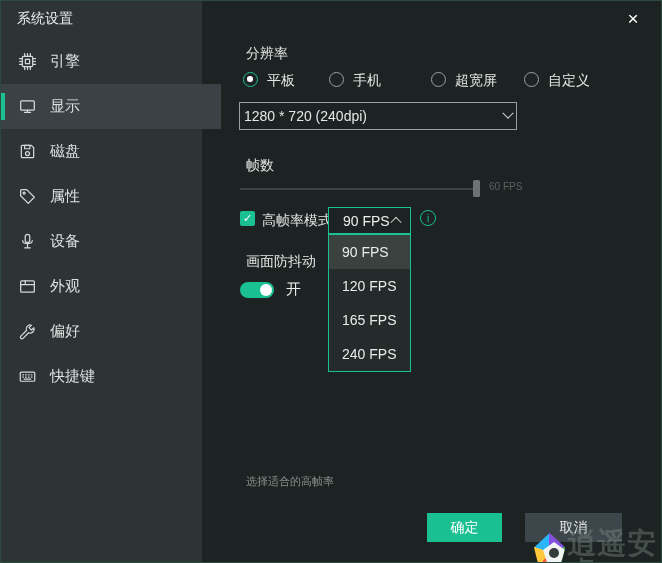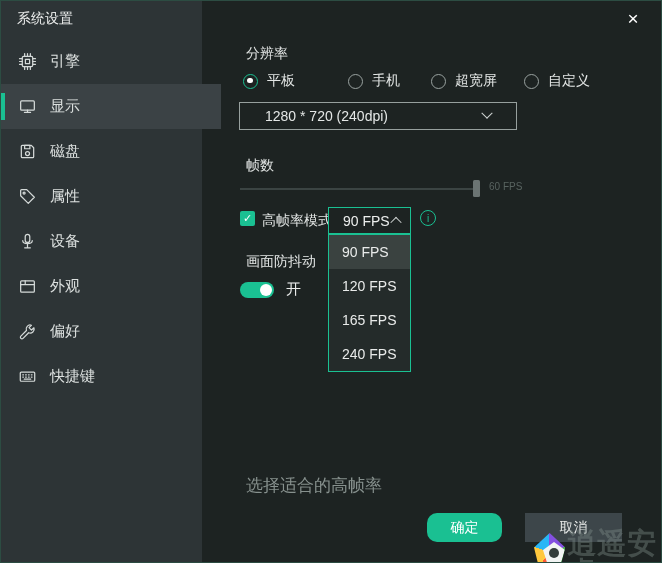--- a/index.html
+++ b/index.html
@@ -18,26 +18,26 @@
   .nav-item.selected { background:#3b4245; }
   .nav-item.selected::before { content:""; position:absolute; left:0; top:9px; width:4px; height:27px; background:var(--accent); }
   .nav-icon { width:19px; height:19px; flex:0 0 19px; }
   .nav-icon svg { width:19px; height:19px; stroke:#d5dad9; fill:none; stroke-width:1.3; stroke-linecap:round; stroke-linejoin:round; }
   
   .close-btn { position:absolute; right:14px; top:4px; width:28px; height:28px; display:flex; align-items:center; justify-content:center; color:#ffffff; font-size:19px; cursor:pointer; }
   
   :root { --accent:#1ac092; }
   .sec-label { position:absolute; font-size:14px; color:#e4e7e6; }
   
-  .radio-opt { position:absolute; top:71px; display:flex; align-items:center; gap:9px; font-size:14px; color:#e4e7e6; cursor:pointer; }
+  .radio-opt { position:absolute; top:71px; display:flex; gap:9px; font-size:14px; color:#e4e7e6; cursor:pointer; }
   .radio { width:15px; height:15px; border-radius:50%; border:1.5px solid #99a2a0; background:transparent; position:relative; }
   .radio.on { border-color:var(--accent); }
   .radio.on::after { content:""; position:absolute; left:3.2px; top:3.2px; width:5.6px; height:5.6px; border-radius:50%; background:#ffffff; }
   
-  .res-select { position:absolute; left:238px; top:101px; width:278px; height:28px; border:1px solid #97a09e; display:flex; align-items:center; padding:0 25px; font-size:14px; color:#e4e7e6; cursor:pointer; }
+  .res-select { position:absolute; left:238px; top:101px; width:278px; height:28px; border:1px solid #97a09e; display:flex; align-items:center; padding:0 4px; font-size:14px; color:#e4e7e6; cursor:pointer; }
   .chev { width:8px; height:8px; border-right:1.6px solid #cfd4d3; border-bottom:1.6px solid #cfd4d3; }
   .chev.down { transform:rotate(45deg) translate(-2px,-2px); }
   .chev.up { transform:rotate(-135deg) translate(-1px,-1px); }
   .res-select .chev { margin-left:auto; }
   
   .slider-track { position:absolute; left:239px; top:187px; width:240px; height:2px; background:#3b4443; cursor:pointer; }
   .slider-handle { position:absolute; left:472px; top:179px; width:7px; height:17px; border-radius:1.5px; background:#6b7473; cursor:pointer; }
   .slider-value { position:absolute; left:488px; top:180px; font-size:10px; color:#586360; }
   
   .checkbox { position:absolute; left:239px; top:210px; width:15px; height:15px; background:var(--accent); border-radius:2px; display:flex; align-items:center; justify-content:center; color:#fff; font-size:11px; cursor:pointer; }
@@ -47,23 +47,23 @@
   .info-icon { position:absolute; left:419px; top:209px; width:16px; height:16px; border:1.4px solid var(--accent); border-radius:50%; color:var(--accent); font-size:10px; display:flex; align-items:center; justify-content:center; font-style:normal; cursor:pointer; }
   
   .fps-list { position:absolute; left:327px; top:233px; width:83px; border:1px solid var(--accent); background:#242b2a; z-index:5; }
   .fps-item { height:34px; display:flex; align-items:center; padding-left:13px; font-size:14px; color:#e9ebea; cursor:pointer; }
   .fps-item.selected { background:#3a4240; }
   
   .toggle { position:absolute; left:239px; top:281px; width:34px; height:16px; border-radius:9px; background:var(--accent); cursor:pointer; }
   .toggle .knob { position:absolute; right:2px; top:2px; width:12px; height:12px; border-radius:50%; background:#ffffff; }
   .toggle-state { position:absolute; left:285px; top:279px; font-size:15px; color:#eceeed; }
   
-  .hint { position:absolute; left:245px; top:473px; font-size:17px; color:#87918e; }
+  .hint { position:absolute; left:245px; top:473px; font-size:11px; color:#87918e; }
   .btn { position:absolute; top:512px; height:29px; display:flex; align-items:center; justify-content:center; font-size:14px; cursor:pointer; }
-  .btn-ok { left:426px; width:75px; background:var(--accent); color:#ffffff;border-radius:10px; }
+  .btn-ok { left:426px; width:75px; background:var(--accent); color:#ffffff; }
   .btn-cancel { left:524px; width:97px; background:#3d464a; color:#e6e8e7; }
   
   .watermark { position:absolute; left:533px; top:528px; z-index:9; pointer-events:none; display:flex; align-items:flex-start; }
   .wm-ring { position:relative; width:40px; height:38px; margin-top:4px;
     clip-path:polygon(50% 0, 100% 38%, 81% 100%, 19% 100%, 0 38%);
     background:conic-gradient(#8450e0 0 72deg, #4caf50 72deg 144deg, #ff5a36 144deg 216deg, #ffc83d 216deg 288deg, #29b6f6 288deg 360deg); }
   .wm-ring .inner { position:absolute; left:9px; top:9px; width:22px; height:21px;
     clip-path:polygon(50% 0, 100% 38%, 81% 100%, 19% 100%, 0 38%); background:#f2f4f3; }
   .wm-ring .core { position:absolute; left:15px; top:15px; width:10px; height:10px; border-radius:50%; background:#333c3a; }
   .wm-text { font-size:29px; font-weight:bold; letter-spacing:1px; color:rgba(125,138,133,0.42); line-height:1; margin-left:2px; }
@@ -153,21 +153,21 @@
   </div>
 
   <div class="close-btn">×</div>
 
   <div class="sec-label" style="left:245px; top:44px;">分辨率</div>
 
   <div class="radio-opt" style="left:242px;">
     <span class="radio on"></span>
     <span>平板</span>
   </div>
-  <div class="radio-opt" style="left:347px;">
+  <div class="radio-opt" style="left:328px;">
     <span class="radio"></span>
     <span>手机</span>
   </div>
   <div class="radio-opt" style="left:430px;">
     <span class="radio"></span>
     <span>超宽屏</span>
   </div>
   <div class="radio-opt" style="left:523px;">
     <span class="radio"></span>
     <span>自定义</span>

